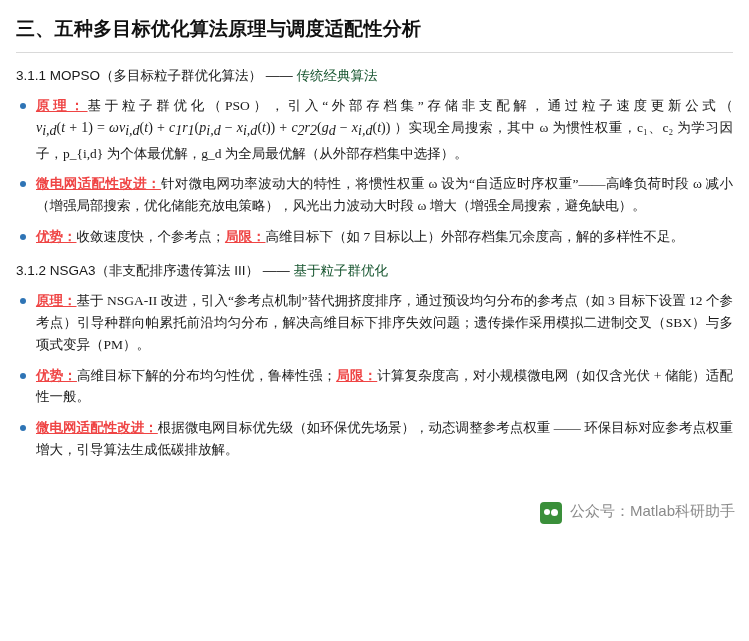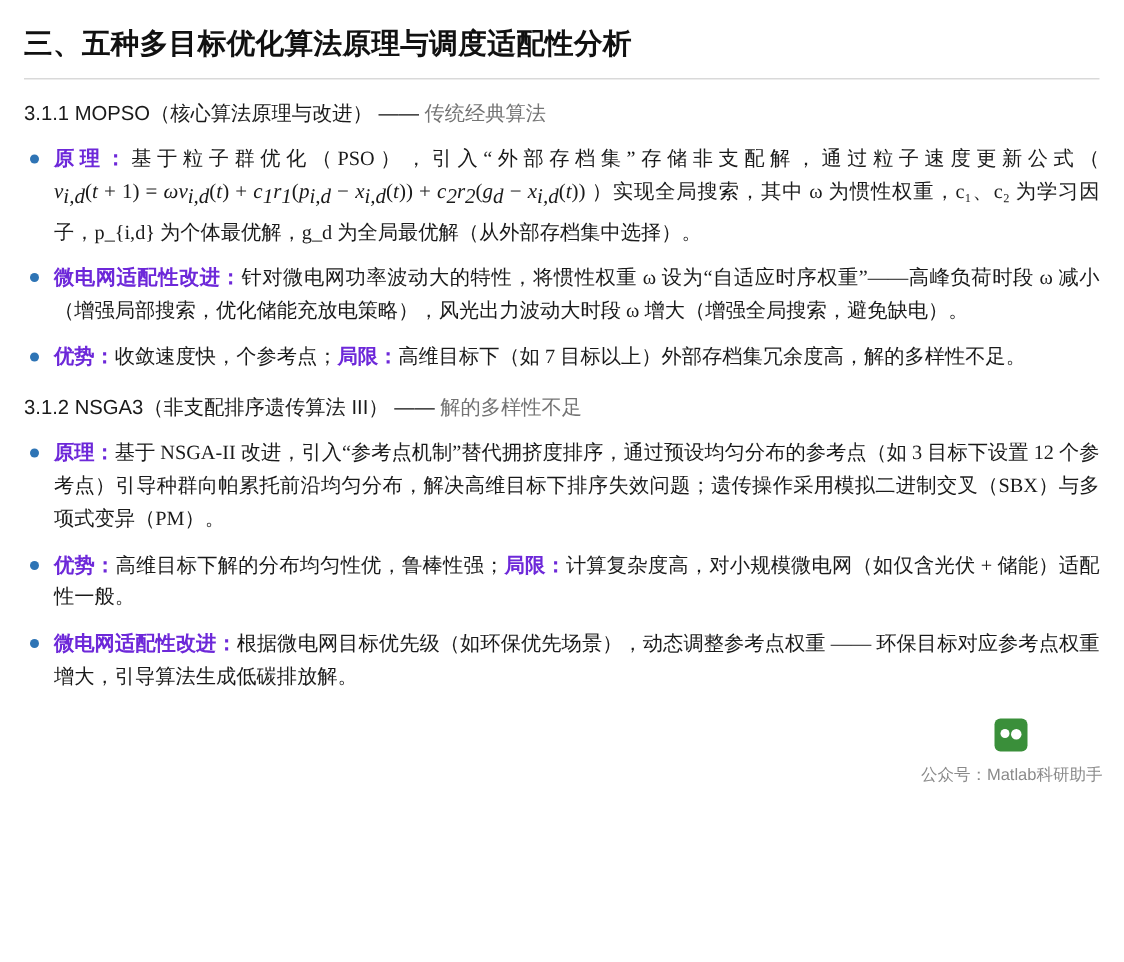--- a/index.html
+++ b/index.html
@@ -46,21 +46,21 @@
     font-family: "Liberation Sans", "DejaVu Sans", sans-serif;
     font-size: 13.5px;
     font-weight: normal;
     color: #1a1a1a;
     margin: 0 0 10px 0;
   }
   h3.algo-title .dash {
     color: #1a1a1a;
   }
   h3.algo-title .tagline {
-    color: #737373;
+    color: #14532d;
   }
   ul.bullets {
     list-style: none;
     margin: 0 0 14px 0;
     padding: 0;
   }
   ul.bullets > li {
     position: relative;
     padding-left: 20px;
     margin-bottom: 9px;
@@ -73,22 +73,23 @@
     content: "";
     position: absolute;
     left: 4px;
     top: 8px;
     width: 6px;
     height: 6px;
     border-radius: 50%;
     background: #2e74b5;
   }
   .lbl {
-    color: #6d28d9;
+    color: #ef4444;
     font-weight: bold;
+    text-decoration: underline;
   }
   .formula {
     font-family: "Liberation Serif", "DejaVu Serif", serif;
     font-style: italic;
     font-size: 14px;
     white-space: nowrap;
   }
   .formula .sub {
     font-size: 10px;
     vertical-align: -3px;
@@ -103,26 +104,24 @@
   }
   .mi .sub {
     font-size: 14px;
     vertical-align: -3px;
   }
   .watermark {
     position: absolute;
     right: 14px;
     bottom: 8px;
     display: flex;
-    align-items: center;
     gap: 8px;
     color: #8a8a8a;
     font-family: "Liberation Sans", "DejaVu Sans", sans-serif;
-    font-size: 11px;
-    flex-direction: column;
+    font-size: 15px;
   }
   .wm-logo {
     width: 22px;
     height: 22px;
     border-radius: 4px;
     background: #3a8f3a;
     position: relative;
     flex: none;
   }
   .wm-logo::before {
@@ -149,21 +148,21 @@
 </head>
 <body>
 
 <div class="page">
 
   <h1 class="section-title">三、五种多目标优化算法原理与调度适配性分析</h1>
   <hr class="rule">
 
 
   <h3 class="algo-title">
-    <span>3.1.1 MOPSO（核心算法原理与改进）</span>
+    <span>3.1.1 MOPSO（多目标粒子群优化算法）</span>
     <span class="dash">——</span>
     <span class="tagline">传统经典算法</span>
   </h3>
 
   <ul class="bullets">
     <li>
       <span class="lbl">原理：</span><span>基于粒子群优化（PSO），引入“外部存档集”存储非支配解，通过粒子速度更新公式（</span>
       <span class="formula">
         <span class="mi">v<span class="sub">i,d</span></span><span class="op">(</span><span class="mi">t</span><span class="op"> + 1) = </span><span class="mi">ω</span><span class="mi">v<span class="sub">i,d</span></span><span class="op">(</span><span class="mi">t</span><span class="op">) + </span><span class="mi">c<span class="sub">1</span></span><span class="mi">r<span class="sub">1</span></span><span class="op">(</span><span class="mi">p<span class="sub">i,d</span></span><span class="op"> − </span><span class="mi">x<span class="sub">i,d</span></span><span class="op">(</span><span class="mi">t</span><span class="op">)) + </span><span class="mi">c<span class="sub">2</span></span><span class="mi">r<span class="sub">2</span></span><span class="op">(</span><span class="mi">g<span class="sub">d</span></span><span class="op"> − </span><span class="mi">x<span class="sub">i,d</span></span><span class="op">(</span><span class="mi">t</span><span class="op">))</span>
       </span><span>）实现全局搜索，其中 ω 为惯性权重，c₁、c₂ 为学习因子，p_{i,d} 为个体最优解，g_d 为全局最优解（从外部存档集中选择）。</span>
@@ -172,21 +171,21 @@
       <span class="lbl">微电网适配性改进：</span><span>针对微电网功率波动大的特性，将惯性权重 ω 设为“自适应时序权重”——高峰负荷时段 ω 减小（增强局部搜索，优化储能充放电策略），风光出力波动大时段 ω 增大（增强全局搜索，避免缺电）。</span>
     </li>
     <li>
       <span class="lbl">优势：</span><span>收敛速度快，个参考点；</span><span class="lbl">局限：</span><span>高维目标下（如 7 目标以上）外部存档集冗余度高，解的多样性不足。</span>
     </li>
   </ul>
 
   <h3 class="algo-title">
     <span>3.1.2 NSGA3（非支配排序遗传算法 III）</span>
     <span class="dash">——</span>
-    <span class="tagline">解的多样性不足</span>
+    <span class="tagline">基于粒子群优化</span>
   </h3>
 
   <ul class="bullets">
     <li>
       <span class="lbl">原理：</span><span>基于 NSGA-II 改进，引入“参考点机制”替代拥挤度排序，通过预设均匀分布的参考点（如 3 目标下设置 12 个参考点）引导种群向帕累托前沿均匀分布，解决高维目标下排序失效问题；遗传操作采用模拟二进制交叉（SBX）与多项式变异（PM）。</span>
     </li>
     <li>
       <span class="lbl">优势：</span><span>高维目标下解的分布均匀性优，鲁棒性强；</span><span class="lbl">局限：</span><span>计算复杂度高，对小规模微电网（如仅含光伏 + 储能）适配性一般。</span>
     </li>
     <li>

